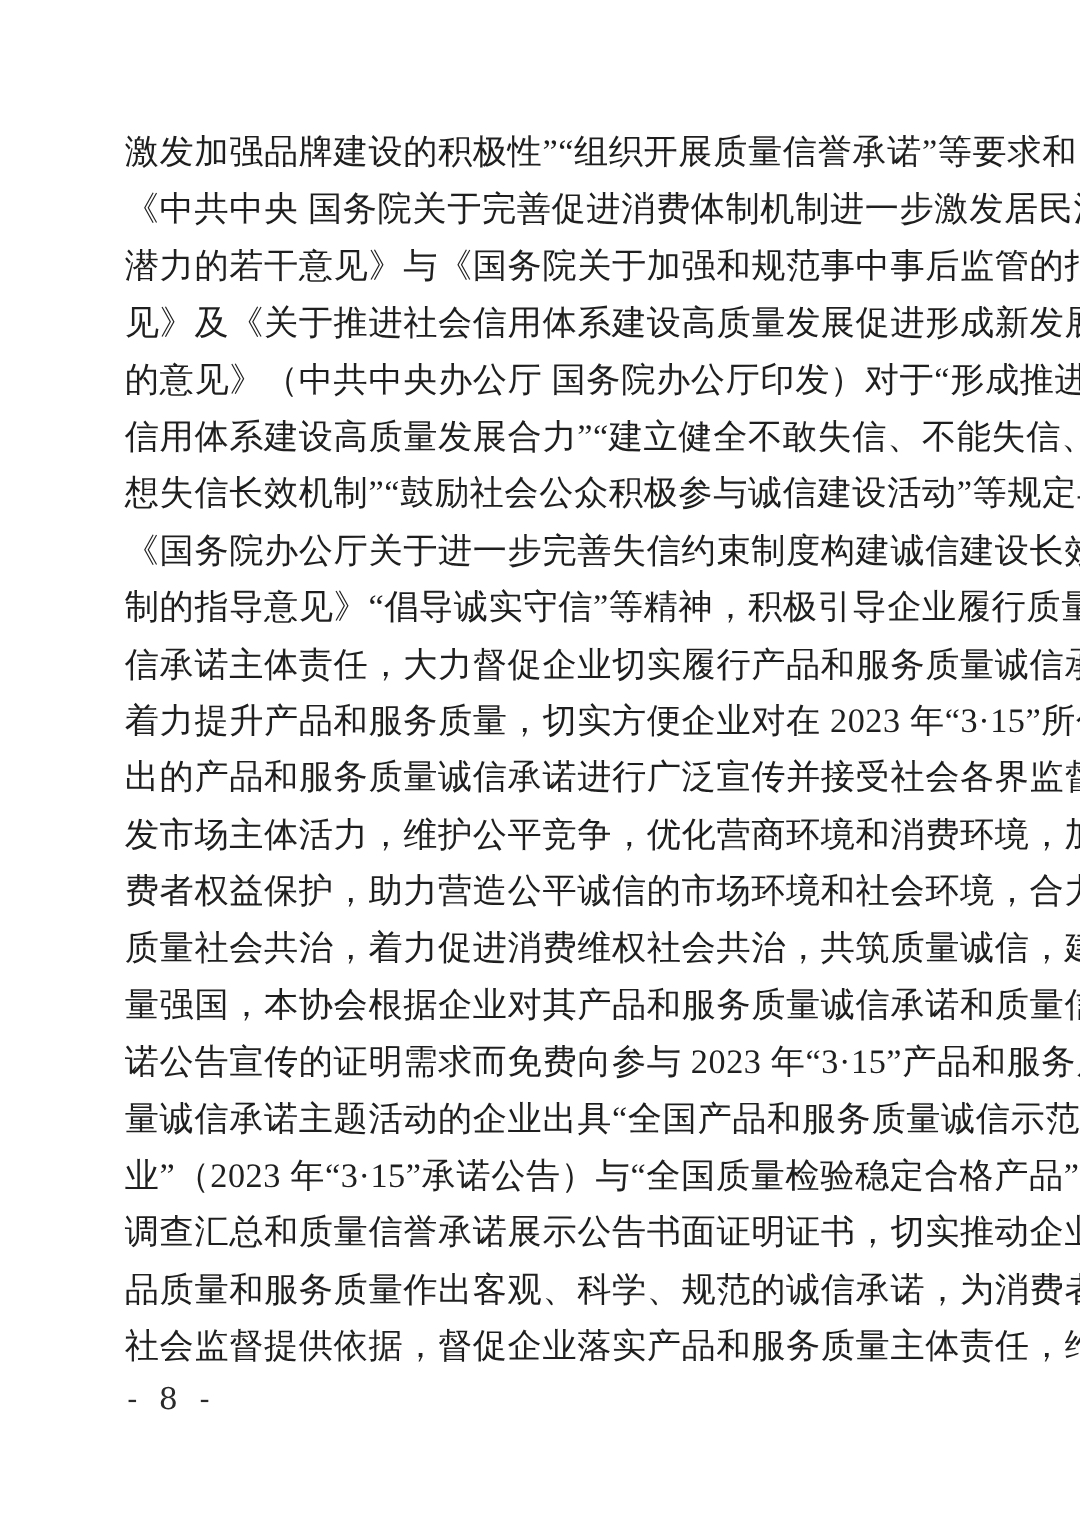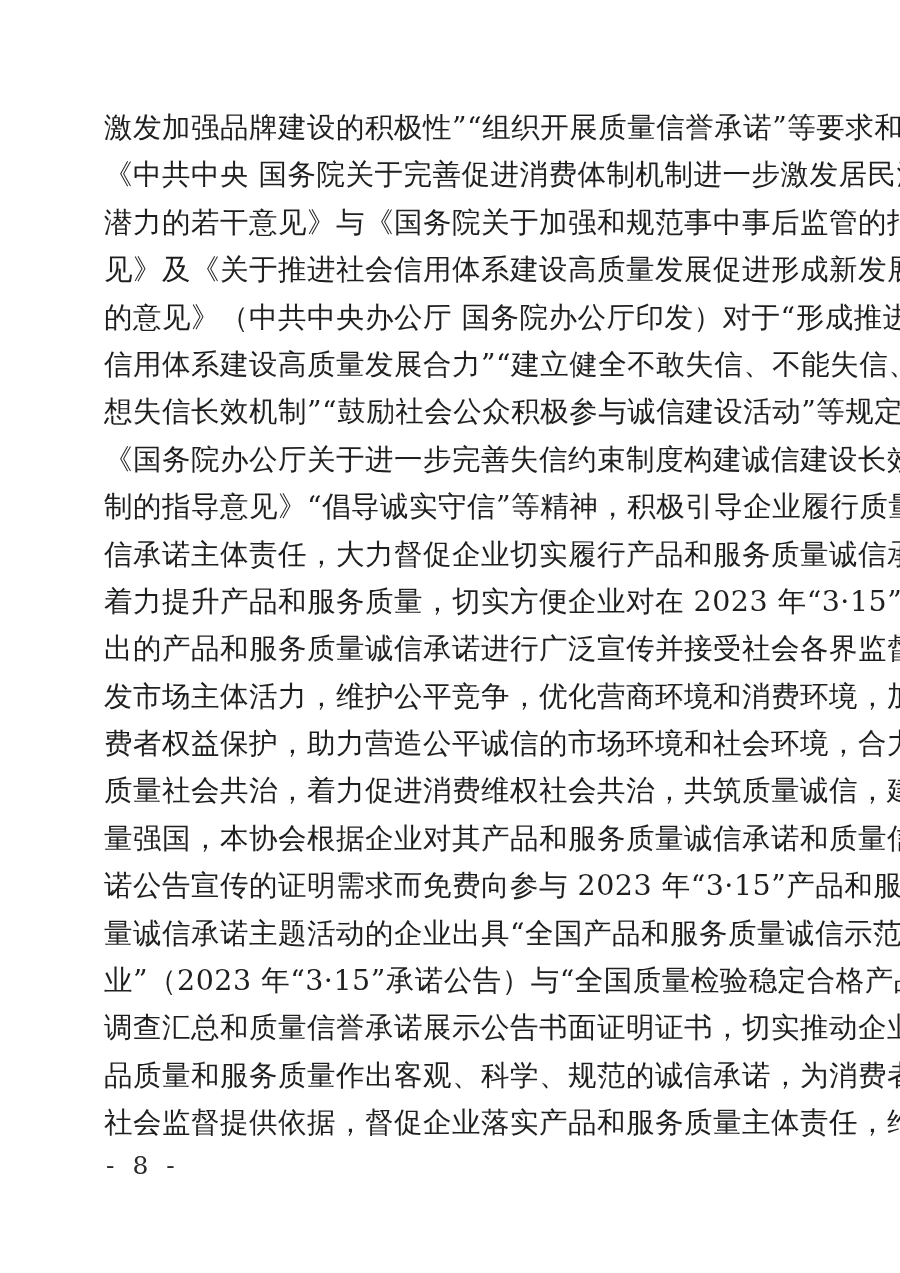--- a/index.html
+++ b/index.html
@@ -25,20 +25,21 @@
   .text-line {
     height: 47.4px;
     line-height: 47.4px;
     font-size: 28.5px;
     white-space: nowrap;
     text-align: justify;
     text-align-last: justify;
     -moz-text-align-last: justify;
     text-justify: inter-character;
     letter-spacing: 0.5px;
+    font-family: Liberation Serif, serif;
   }
   .page-footer {
     position: absolute;
     left: 106px;
     top: 1146px;
     font-size: 25px;
     line-height: 40px;
     letter-spacing: 5px;
     color: #2a2a2a;
   }

